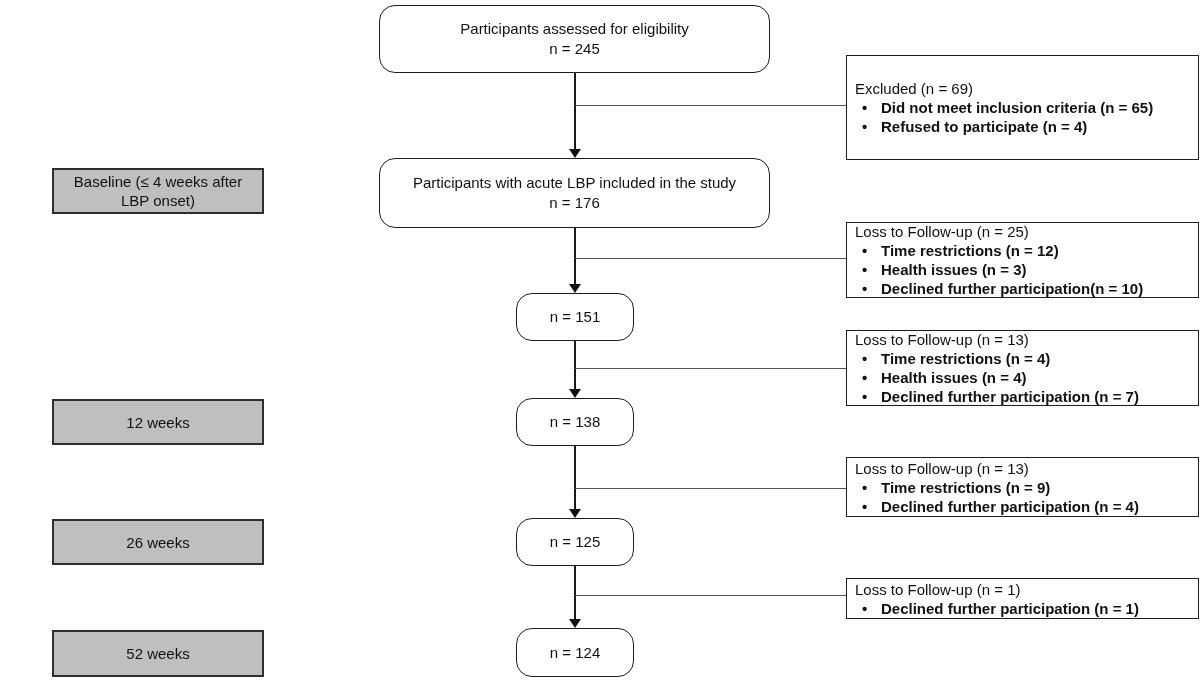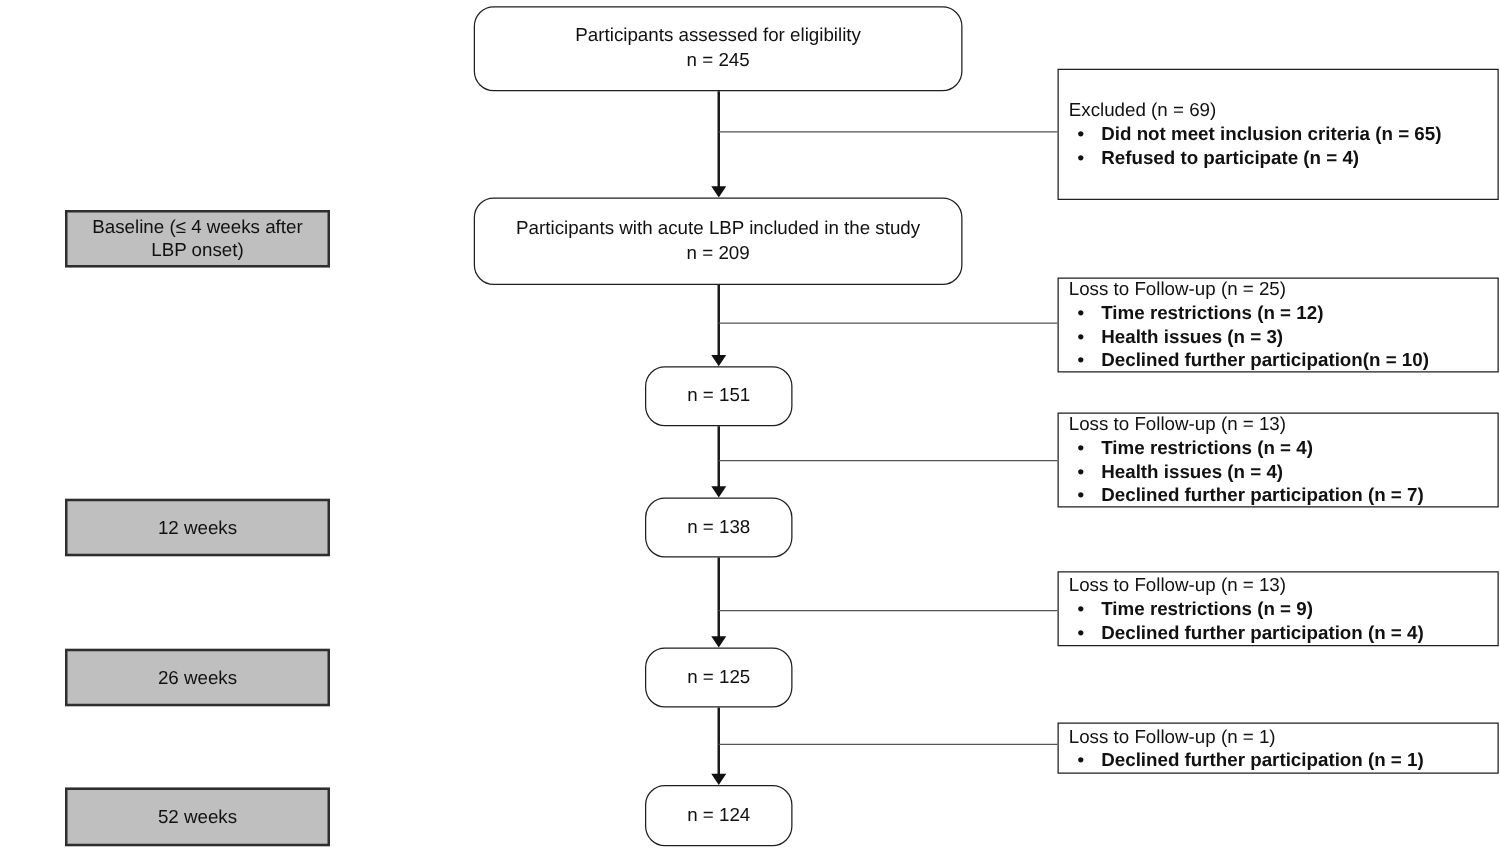--- a/index.html
+++ b/index.html
@@ -64,21 +64,21 @@
   <div class="hline" style="top:488px"></div>
   <div class="hline" style="top:595px"></div>
 
   <div class="mbox" style="left:379px;top:5px;width:391px;height:68px">
     <div>Participants assessed for eligibility</div>
     <div>n = 245</div>
   </div>
 
   <div class="mbox" style="left:379px;top:158px;width:391px;height:70px">
     <div>Participants with acute LBP included in the study</div>
-    <div>n = 209</div>
+    <div>n = 176</div>
   </div>
 
   <div class="mbox" style="left:516px;top:293px;width:118px;height:48px">
     <div>n = 151</div>
   </div>
 
   <div class="mbox" style="left:516px;top:398px;width:118px;height:48px">
     <div>n = 138</div>
   </div>
 

